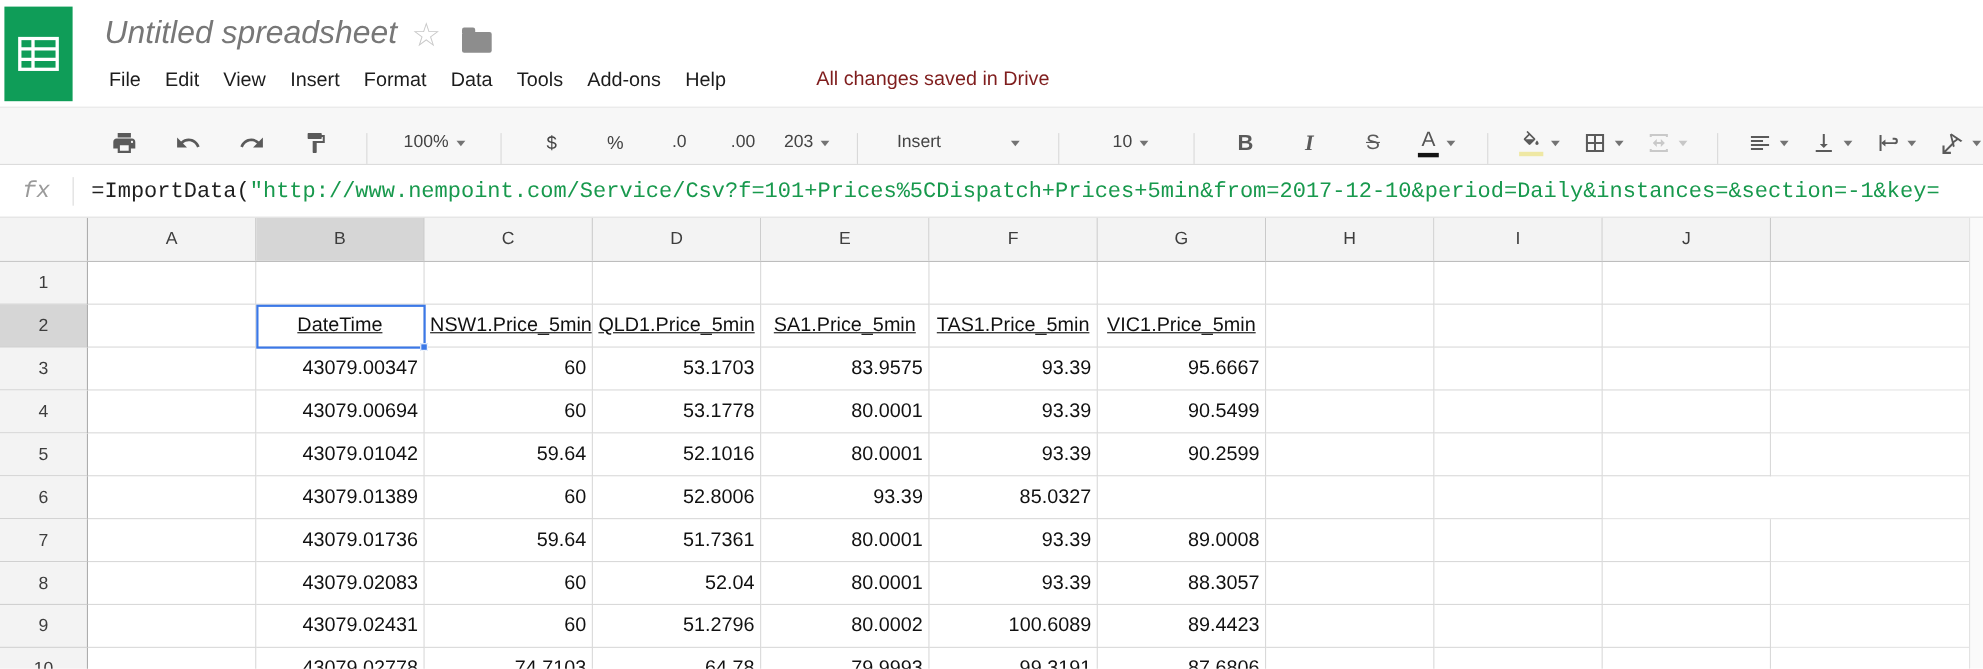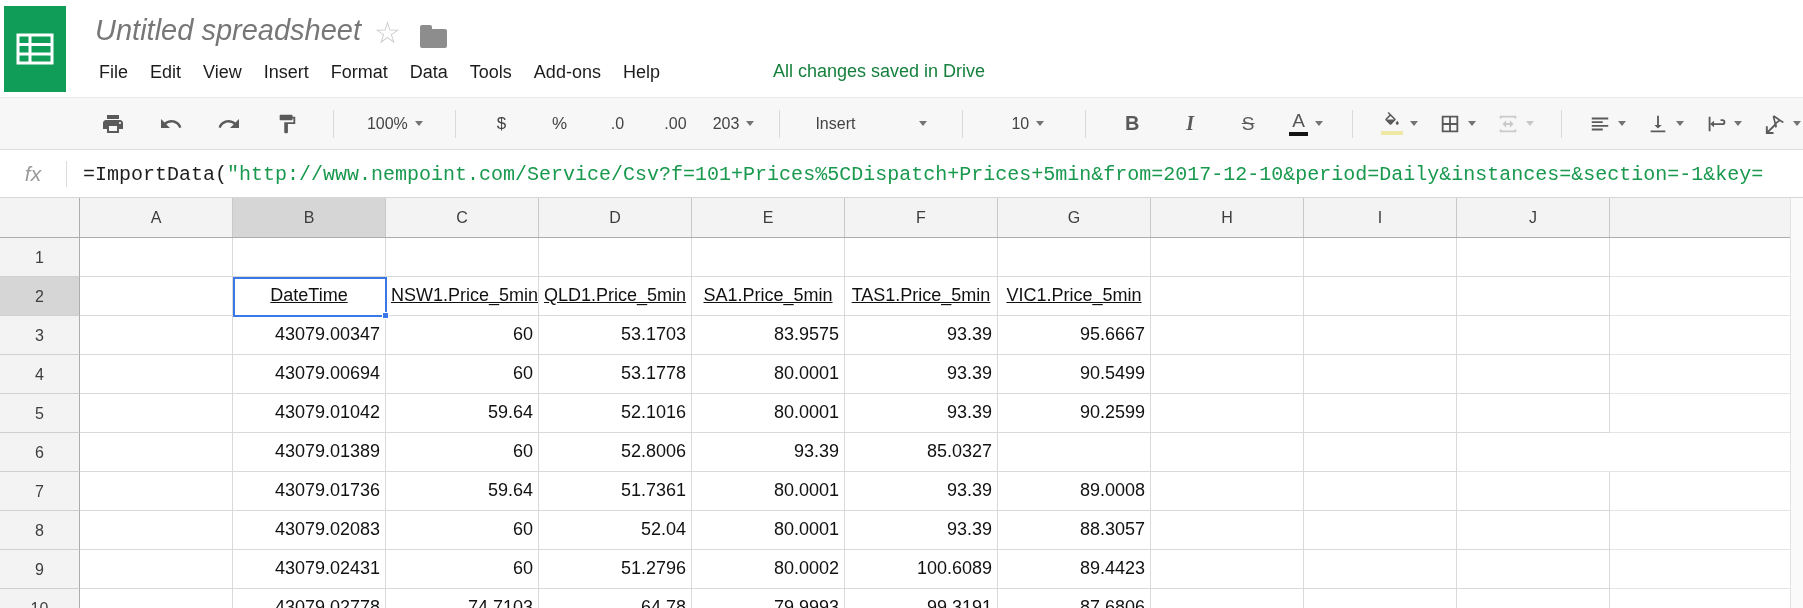--- a/index.html
+++ b/index.html
@@ -18,27 +18,27 @@
   }
   .doc-title {
     position:absolute; left:95px; top:14px; font-size:29px; font-style:italic;
     color:#777; white-space:nowrap;
   }
   .star-btn { position:absolute; left:374px; top:16px; font-size:30px; color:#c9c9c9; line-height:34px; }
   .folder-btn { position:absolute; left:420px; top:29px; width:27px; height:19px; background:#8d8d8d; border-radius:2px; }
   .folder-btn::before { content:""; position:absolute; left:0; top:-4px; width:12px; height:5px; background:#8d8d8d; border-radius:2px 2px 0 0; }
   .menus { position:absolute; left:88px; top:58px; display:flex; }
   .menu-item { padding:4px 11px; font-size:18px; color:#1c1c1c; cursor:pointer; white-space:nowrap;text-align:right; }
-  .save-status { position:absolute; left:742px; top:61px; font-size:18px; color:#15803d; white-space:nowrap;margin-left:31px; }
+  .save-status { position:absolute; left:742px; top:61px; font-size:18px; color:#7f1d1d; white-space:nowrap; }
 
   
   .toolbar {
     position:absolute; left:0; top:97px; width:1803px; height:53px;
     background:#f7f7f7; border-top:1px solid #e8e8e8; border-bottom:1px solid #dcdcdc;
-    display:flex; align-items:center; padding-left:92px;gap:16px;
+    display:flex; align-items:flex-end; padding-left:92px;gap:16px;
   }
   .tb-btn {
     height:38px; min-width:38px; display:flex; align-items:center; justify-content:center;
     color:#5a5a5a; margin:0 2px; border-radius:2px; cursor:pointer; position:relative;
   }
   .tb-btn svg { fill:currentColor; }
   .tb-sep { width:1px; height:28px; background:#d9d9d9; margin:0 9px; }
   .tb-text { font-size:16px; color:#444; }
   .tb-money { font-size:17px; color:#444; }
   .caret { width:0; height:0; border-left:4px solid transparent; border-right:4px solid transparent; border-top:5px solid #737373; margin-left:7px; }
@@ -55,21 +55,21 @@
   .fill-stack { display:flex; flex-direction:column; align-items:center; line-height:1; }
   .fill-stack .fill-bar { width:22px; height:4px; background:#efe8a4; margin-top:1px; }
   .dis-icon { color:#c9c9c9; }
 
   
   .formulabar {
     position:absolute; left:0; top:151px; width:1803px; height:47px; background:#fff;
     border-bottom:1px solid #d7d7d7; display:flex; align-items:center;
   }
   .fx-label {
-    width:66px; text-align:center; font-family:Liberation Sans, sans-serif; font-style:italic;
+    width:66px; text-align:center; font-family:Liberation Mono, monospace; font-style:italic;
     font-size:21px; color:#9a9a9a; flex:none;
   }
   .fx-sep { width:1px; height:26px; background:#dadada; flex:none; }
   .formula-text { margin-left:16px; font-family:"Liberation Mono","DejaVu Sans Mono",monospace; font-size:20px; color:#1e1e1e; white-space:pre; overflow:hidden; }
   .formula-text .str { color:#18994d; }
 
   
   .grid { position:absolute; left:0; top:198px; width:1803px; height:410px; overflow:hidden; background:#fff; }
   .hdr-row { display:flex; height:40px; border-bottom:1px solid #adadad; }
   .corner-cell { width:80px; height:100%; background:#f3f3f3; border-right:1px solid #adadad; }

